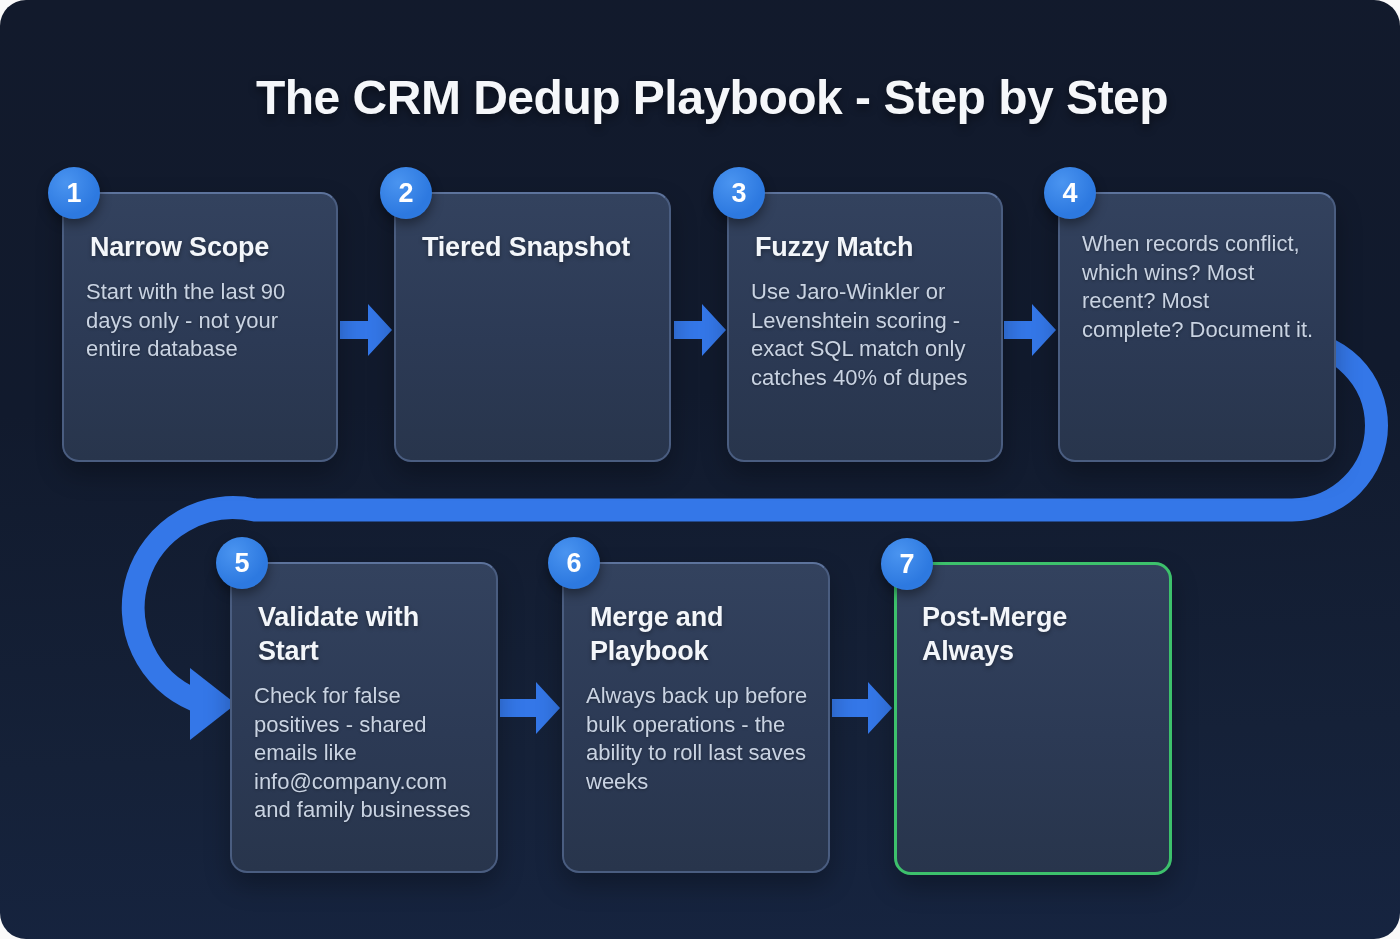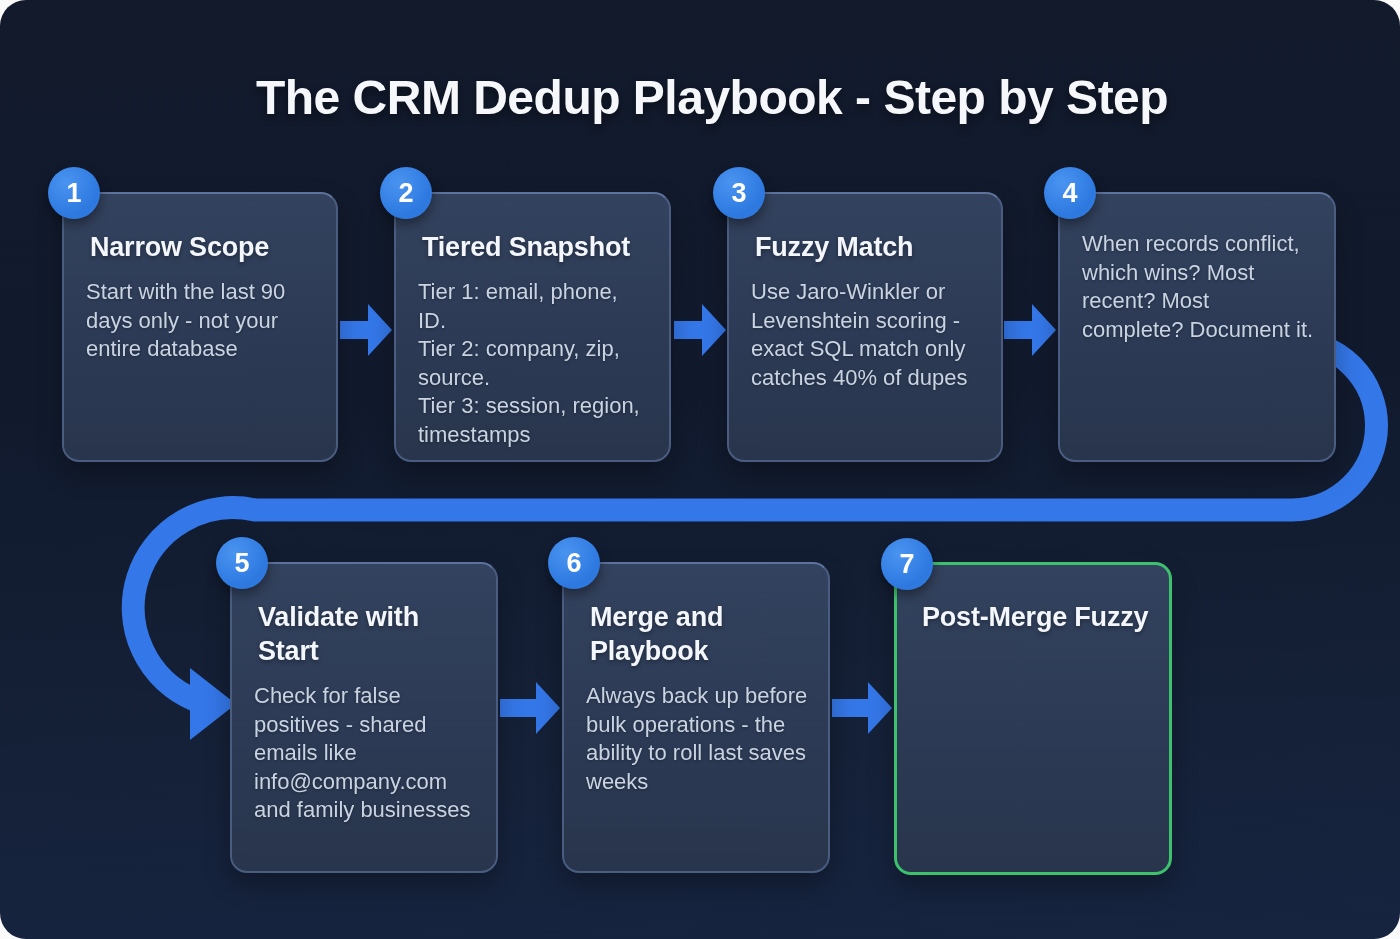--- a/index.html
+++ b/index.html
@@ -69,23 +69,20 @@
 
   <div class="card" style="left:62px;top:192px;width:276px;height:270px;">
     <span class="badge">1</span>
     <h2>Narrow Scope</h2>
     <p>Start with the last 90 days only - not your entire database</p>
   </div>
 
   <div class="card" style="left:394px;top:192px;width:277px;height:270px;">
     <span class="badge">2</span>
     <h2>Tiered Snapshot</h2>
-    <p>Tier 1: email, phone, ID.
-Tier 2: company, zip, source.
-Tier 3: session, region, timestamps</p>
   </div>
 
   <div class="card" style="left:727px;top:192px;width:276px;height:270px;">
     <span class="badge">3</span>
     <h2>Fuzzy Match</h2>
     <p>Use Jaro-Winkler or Levenshtein scoring - exact SQL match only catches 40% of dupes</p>
   </div>
 
   <div class="card" style="left:1058px;top:192px;width:278px;height:270px;">
     <span class="badge">4</span>
@@ -99,16 +96,16 @@
   </div>
 
   <div class="card" style="left:562px;top:562px;width:268px;height:311px;">
     <span class="badge">6</span>
     <h2>Merge and Playbook</h2>
     <p>Always back up before bulk operations - the ability to roll last saves weeks</p>
   </div>
 
   <div class="card highlight" style="left:894px;top:562px;width:278px;height:313px;">
     <span class="badge">7</span>
-    <h2>Post-Merge Fuzzy</h2>
+    <h2>Post-Merge Always</h2>
   </div>
 
 </div>
 
 </body></html>

